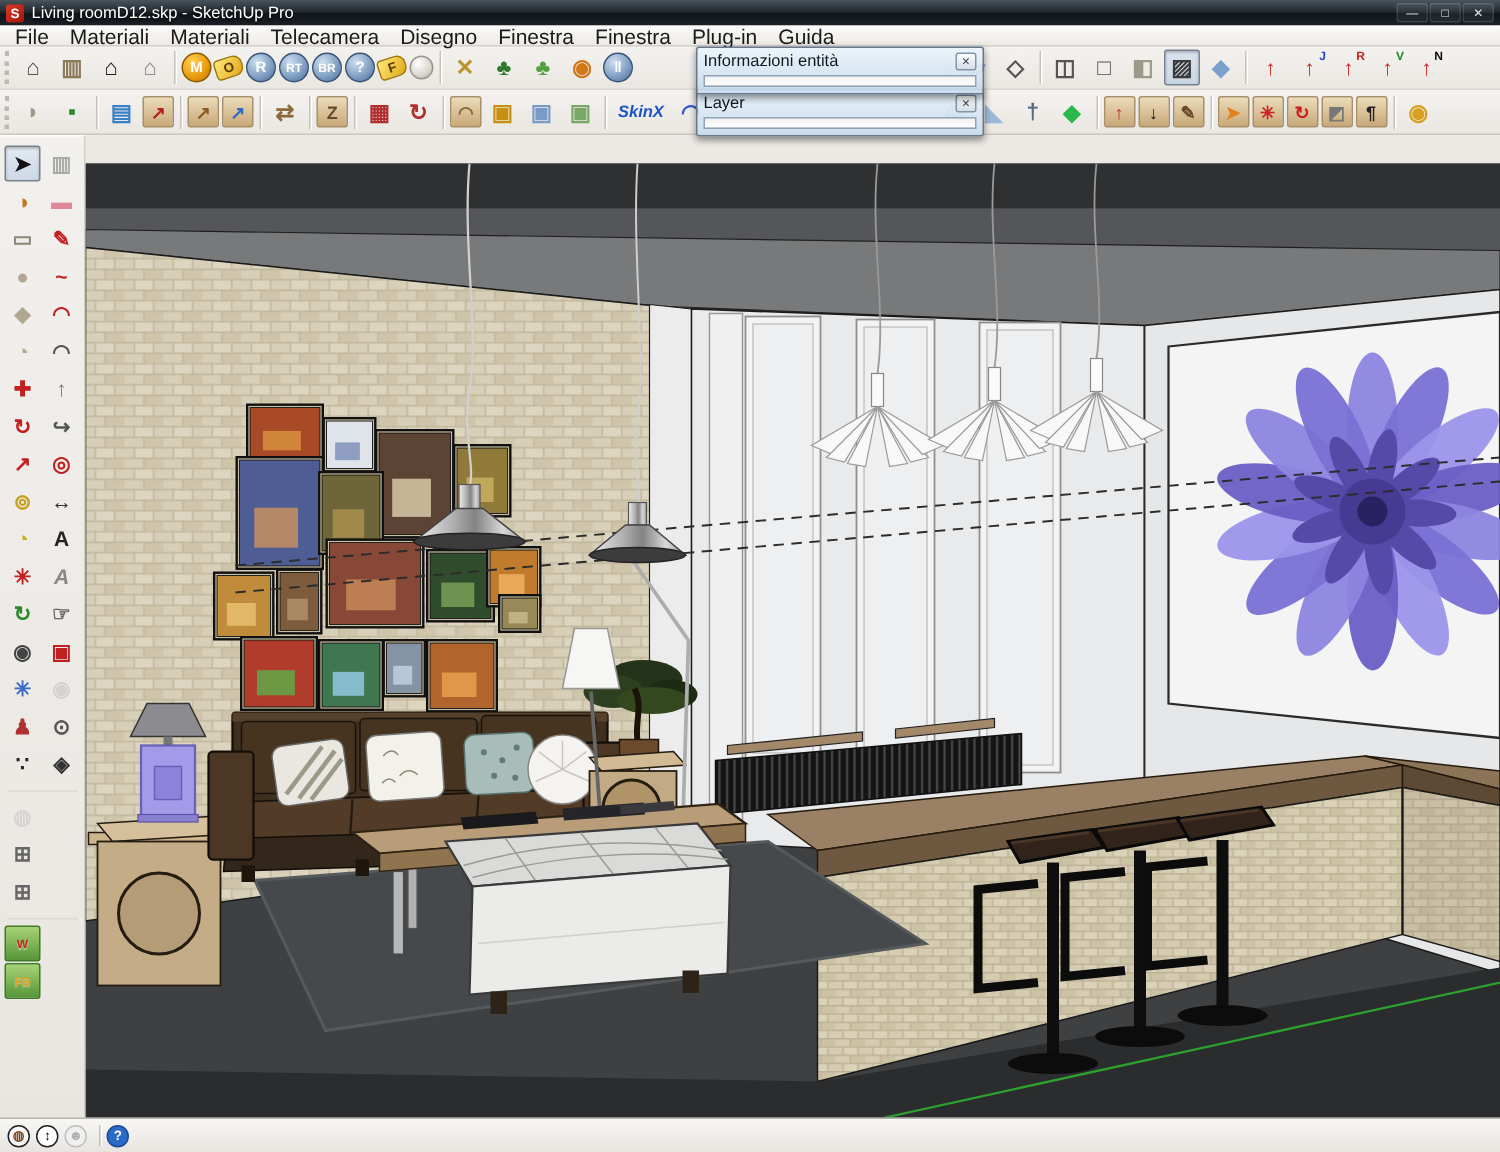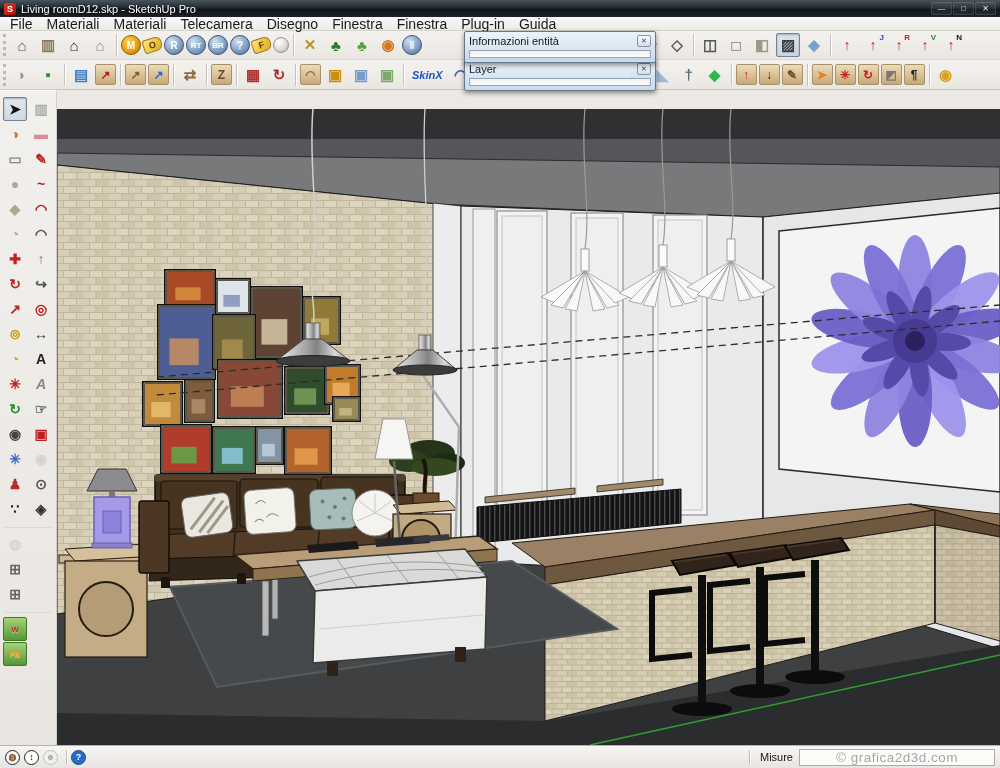--- a/index.html
+++ b/index.html
@@ -839,19 +839,14 @@
   </div>
 
   <div class="statusbar">
     <span id="sbIcons" style="display:flex;align-items:center">
         <span class="sb-icon" style="color: rgb(122, 74, 31); background: rgb(248, 248, 248); border: 1.5px solid rgb(34, 34, 34);">◍</span>
         <span class="sb-icon" style="color: rgb(17, 17, 17); background: rgb(255, 255, 255); border: 1.5px solid rgb(34, 34, 34);">↕</span>
         <span class="sb-icon" style="color: rgb(176, 176, 176); background: rgb(240, 240, 240); border: 1.5px solid rgb(192, 192, 192);">☻</span>
         <span class="sb-sep"></span>
         <span class="sb-icon" style="color: rgb(255, 255, 255); background: rgb(42, 106, 200); border: 1.5px solid rgb(26, 74, 152);">?</span>
       </span>
-    <span class="sb-right">
-      <span class="sb-sep"></span>
-      <span class="measure-label">Misure</span>
-      <span class="measure-box">© grafica2d3d.com</span>
-    </span>
   </div>
 </div>
 
 </body></html>

